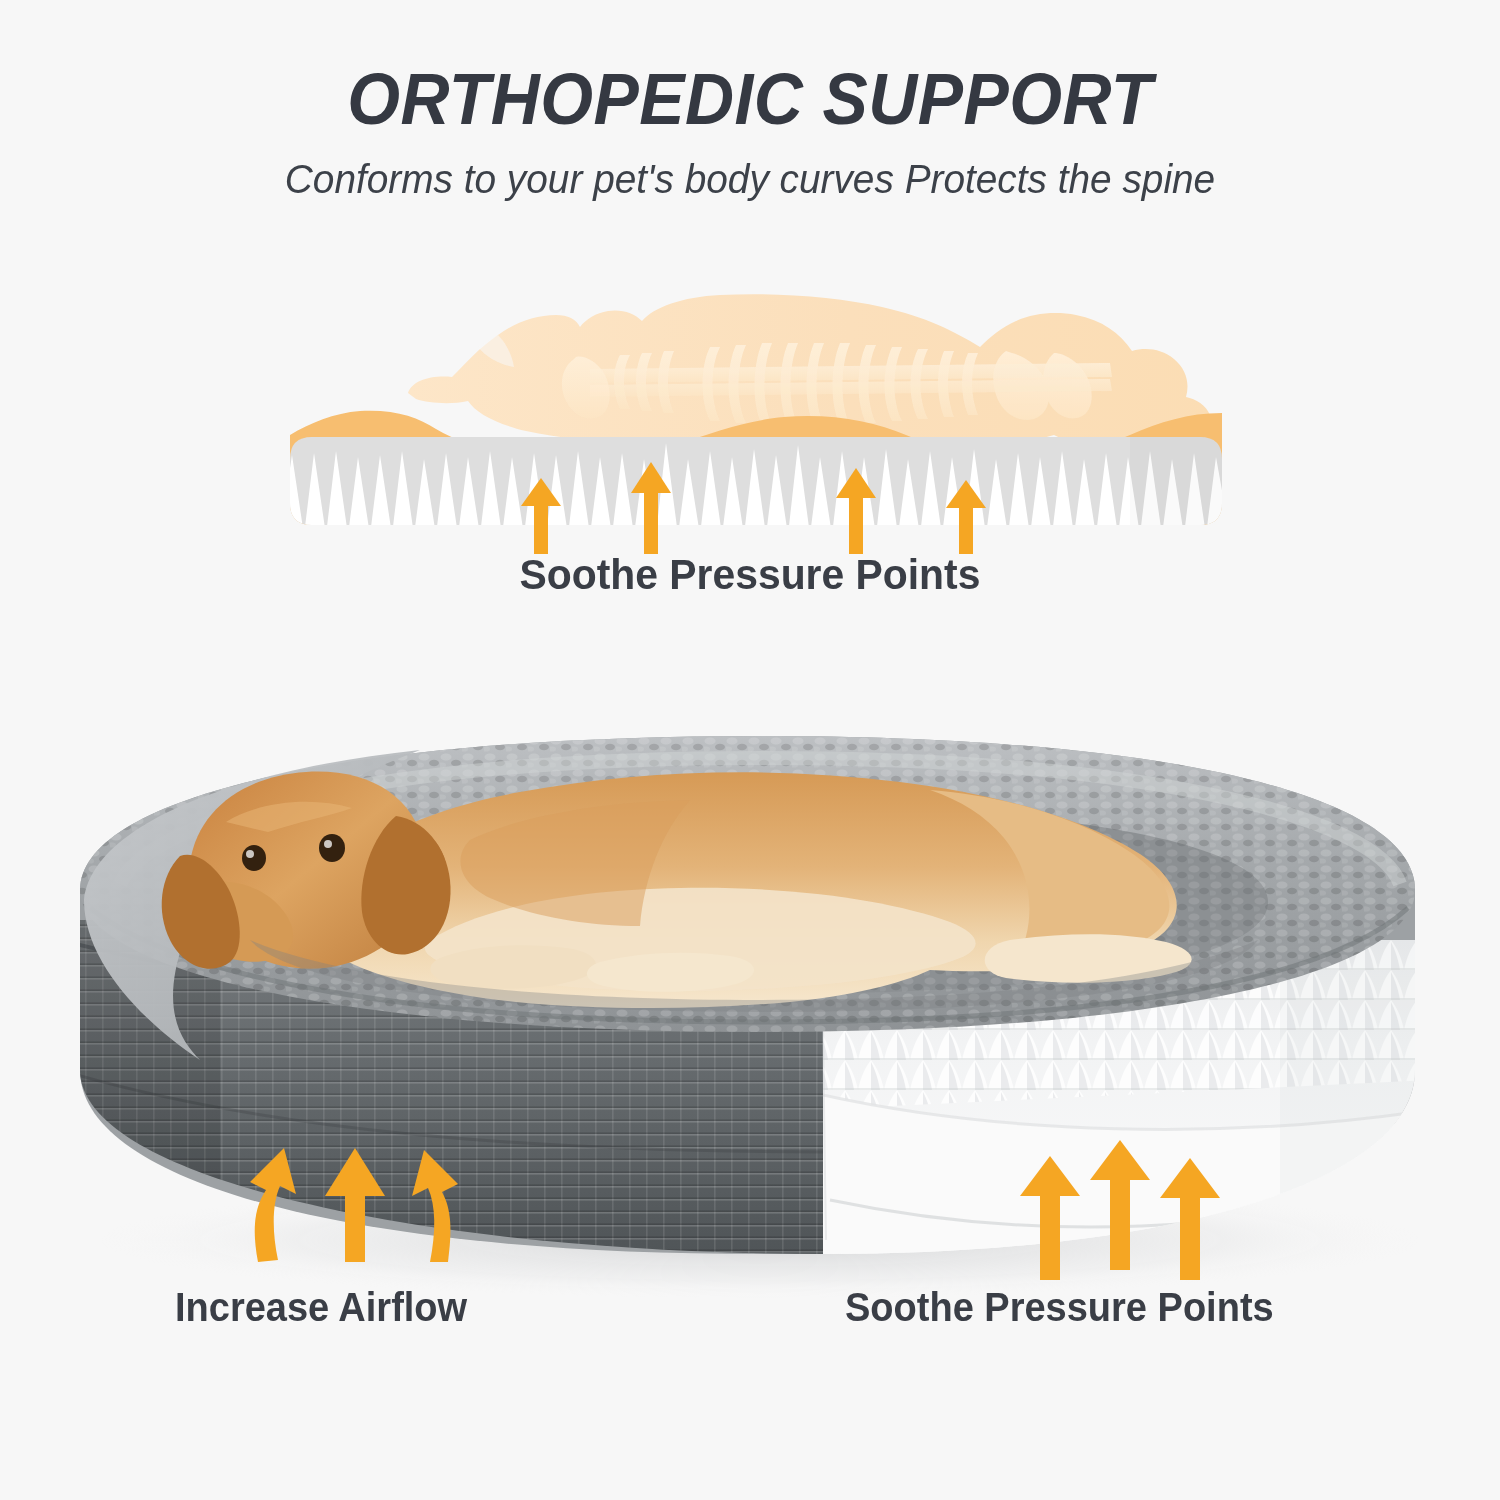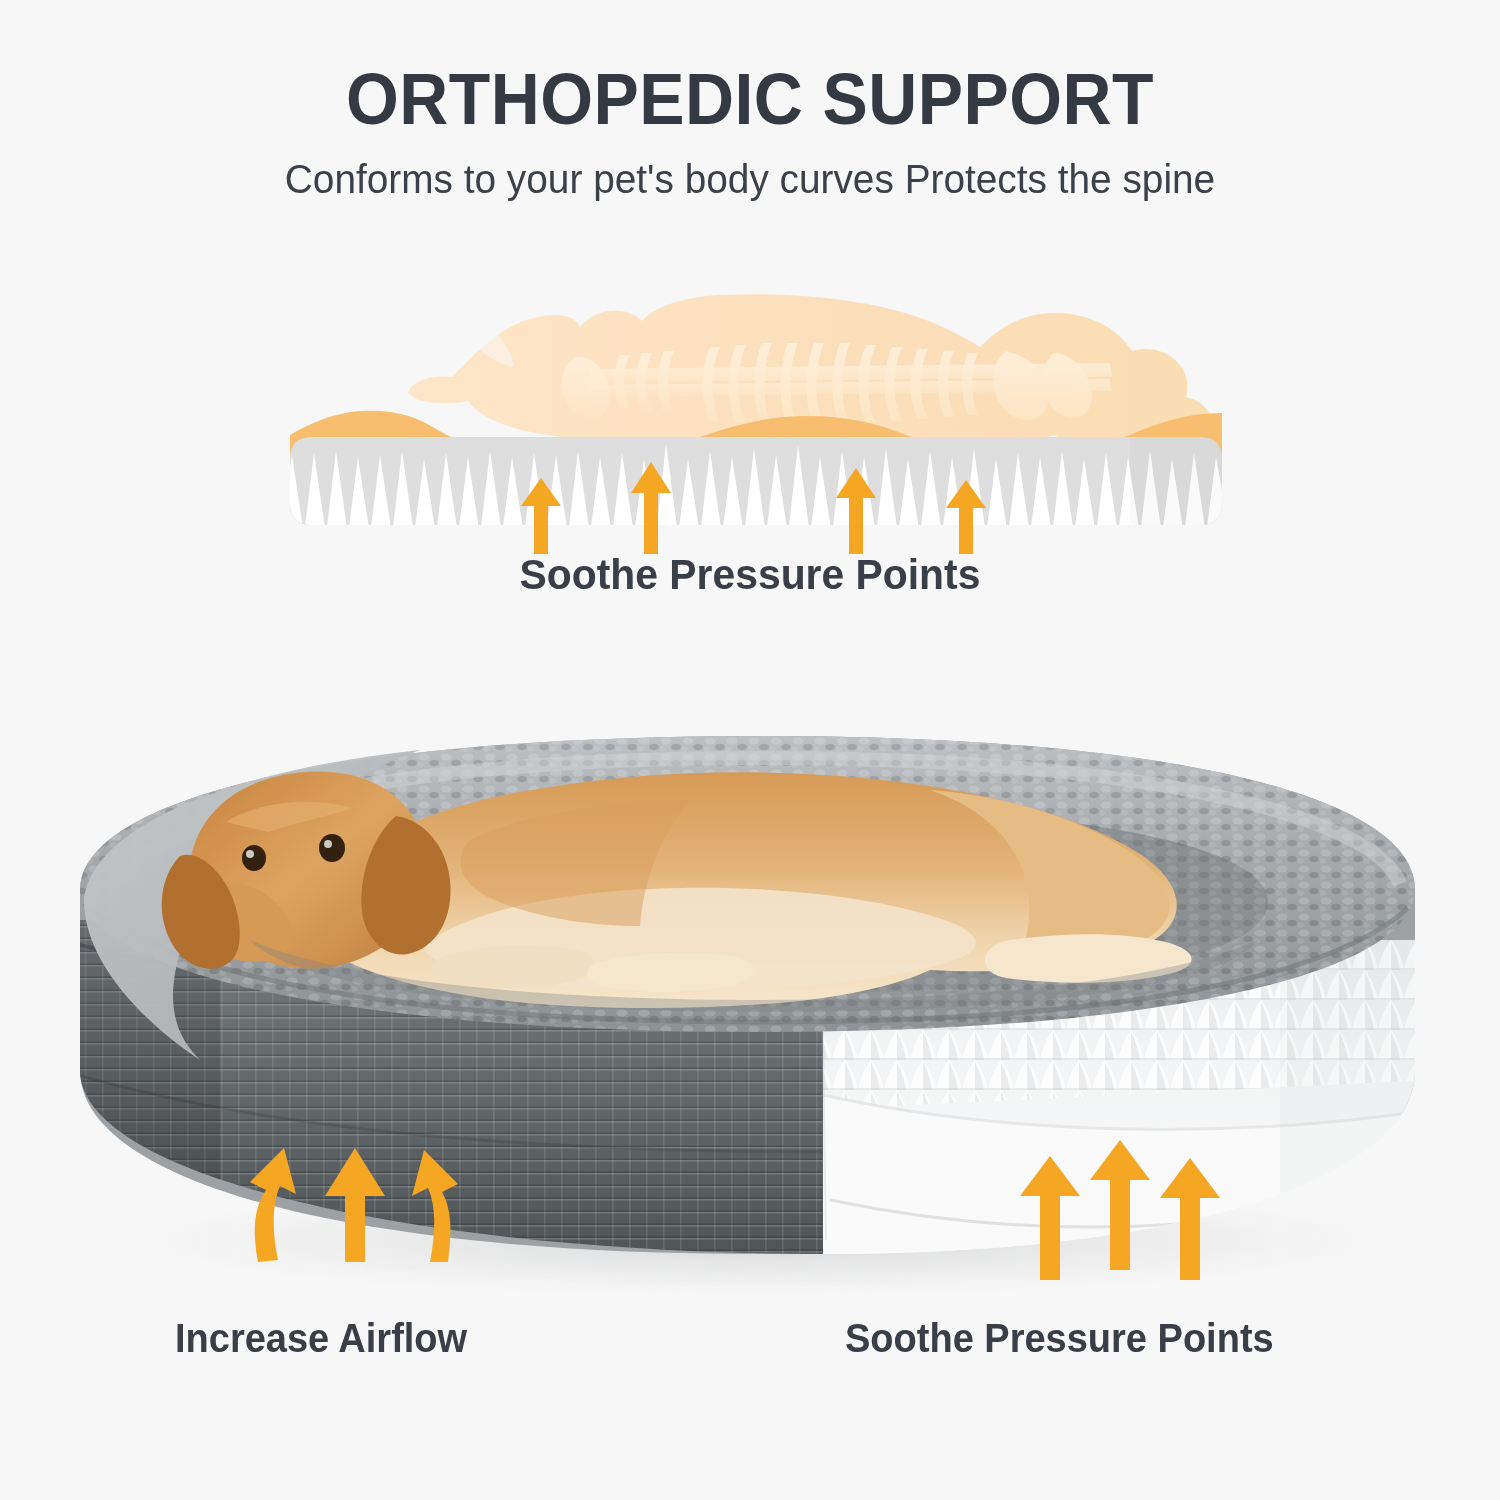--- a/index.html
+++ b/index.html
@@ -5,21 +5,21 @@
   * { margin:0; padding:0; box-sizing:border-box; }
   html,body { width:1500px; height:1500px; }
   body {
     background:#F7F7F7;
     font-family:"Liberation Sans", sans-serif;
     position:relative;
     overflow:hidden;
   }
 
   
-  .header { position:absolute; top:0; left:0; width:1500px; text-align:center; }
+  .header { position:absolute; top:0; left:0; width:1500px; text-align:center;font-style:italic; }
   .title {
     font-size:73px;
     font-weight:bold;
     color:#353942;
     letter-spacing:0.5px;
     line-height:1;
     margin-top:62px;
     transform:scaleX(0.93);
   }
   .subtitle {
@@ -44,21 +44,21 @@
     font-weight:bold;
     color:#3A3E46;
     transform:scaleX(0.95);
   }
 
   
   .product { position:absolute; left:0; top:640px; width:1500px; height:700px; }
   .product svg { display:block; width:100%; height:100%; }
 
   
-  .bottom-labels { position:absolute; top:1316px; left:0; width:1500px; height:70px; }
+  .bottom-labels { position:absolute; top:1285px; left:0; width:1500px; height:70px; }
   .label-left {
     position:absolute; left:175px; top:0;
     font-size:40px; font-weight:bold; color:#3A3E46;
     transform:scaleX(0.95); transform-origin:left center;
   }
   .label-right {
     position:absolute; left:845px; top:0;
     font-size:40px; font-weight:bold; color:#3A3E46;
     transform:scaleX(0.95); transform-origin:left center;
   }

